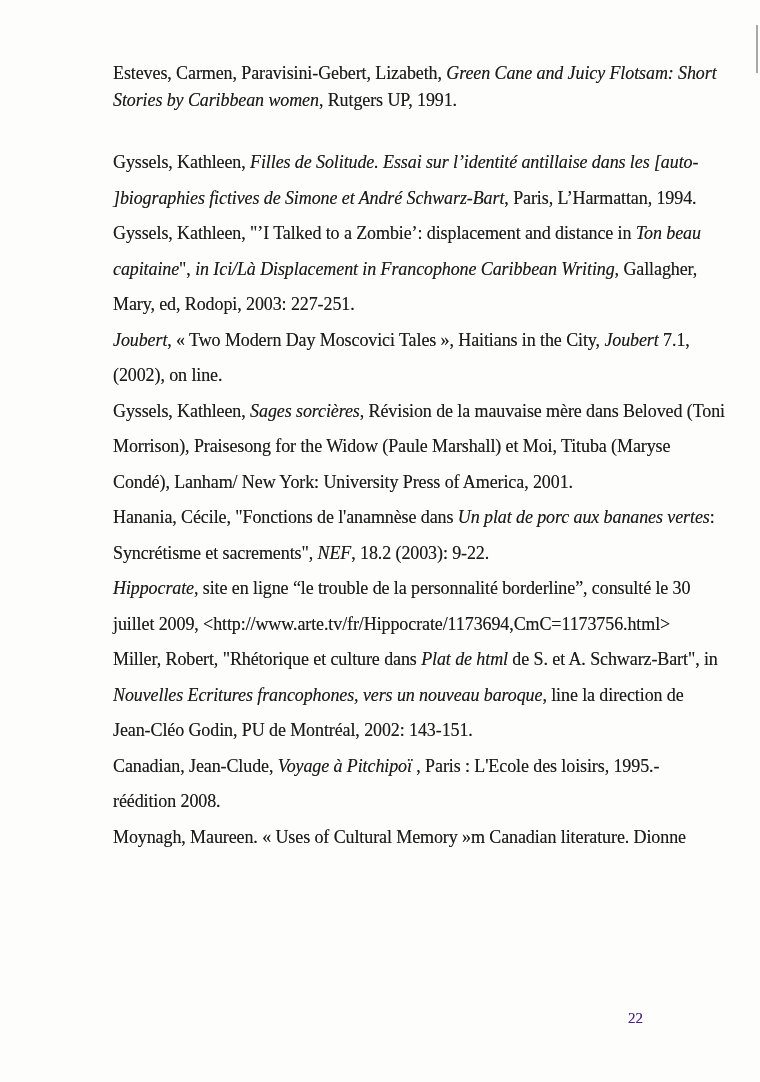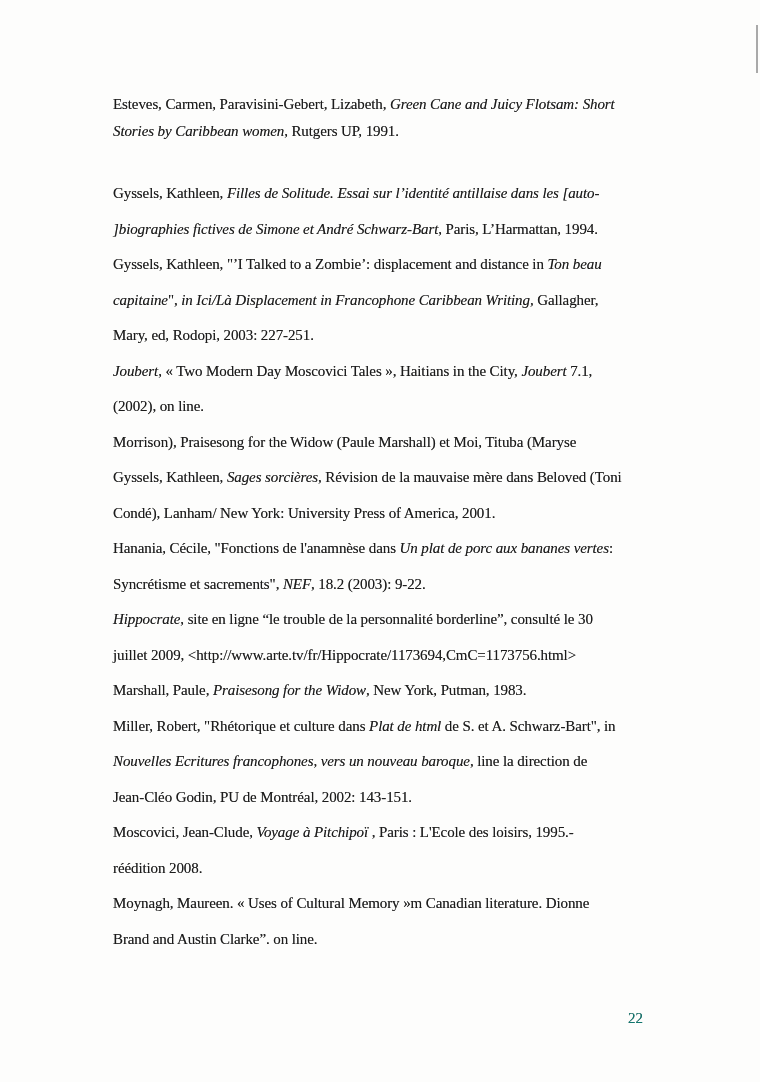--- a/index.html
+++ b/index.html
@@ -17,24 +17,24 @@
   .page {
     position: absolute;
     left: 0; top: 0;
     width: 760px;
     height: 1082px;
     background: #fdfdfc;
   }
   .content {
     position: absolute;
     left: 113px;
-    top: 91px;
+    top: 60px;
     width: 560px;
     color: #1c1c1c;
-    font-size: 15px;
+    font-size: 18px;
     letter-spacing: -0.1px;
     text-shadow: 0 0 0.5px rgba(25,25,25,0.55);
   }
   .entry {
     margin: 0;
   }
   .line {
     height: 35.5px;
     line-height: 35.5px;
     white-space: pre;
@@ -46,21 +46,21 @@
   }
   .entry:first-child {
     margin-bottom: 31px;
   }
   .it { font-style: italic; }
   .ul { text-underline-offset: 2px; }
   .page-number {
     position: absolute;
     left: 628px;
     top: 1008px;
-    color: #0f766e;
+    color: #4c1d95;
     font-size: 15px;
     line-height: 20px;
     text-shadow: 0 0 0.5px rgba(25,25,25,0.55);
   }
   .scan-artifact {
     position: absolute;
     left: 756px;
     top: 25px;
     width: 2px;
     height: 48px;
@@ -83,44 +83,40 @@
       <div class="entry">
         <div class="line"><span>Gyssels, Kathleen, "’I Talked to a Zombie’: displacement and distance in </span><span class="it">Ton beau</span></div>
         <div class="line"><span class="it">capitaine</span><span>", </span><span class="it">in Ici/Là Displacement in Francophone Caribbean Writing,</span><span> Gallagher,</span></div>
         <div class="line"><span>Mary, ed, Rodopi, 2003: 227-251.</span></div>
       </div>
       <div class="entry">
         <div class="line"><span class="it">Joubert</span><span>, « Two Modern Day Moscovici Tales », Haitians in the City, </span><span class="it">Joubert</span><span> 7.1,</span></div>
         <div class="line"><span>(2002), on line.</span></div>
       </div>
       <div class="entry">
+        <div class="line"><span>Gyssels, Kathleen, </span><span class="it">Sages sorcières</span><span>, Révision de la mauvaise mère dans Beloved (Toni</span></div>
         <div class="line"><span>Morrison), Praisesong for the Widow (Paule Marshall) et Moi, Tituba (Maryse</span></div>
-        <div class="line"><span>Gyssels, Kathleen, </span><span class="it">Sages sorcières</span><span>, Révision de la mauvaise mère dans Beloved (Toni</span></div>
         <div class="line"><span>Condé), Lanham/ New York: University Press of America, 2001.</span></div>
       </div>
       <div class="entry">
         <div class="line"><span>Hanania, Cécile, "Fonctions de l'anamnèse dans </span><span class="it">Un plat de porc aux bananes vertes</span><span>:</span></div>
         <div class="line"><span>Syncrétisme et sacrements", </span><span class="it">NEF</span><span>, 18.2 (2003): 9-22.</span></div>
       </div>
       <div class="entry">
         <div class="line"><span class="it">Hippocrate</span><span>, site en ligne “le trouble de la personnalité borderline”, consulté le 30</span></div>
         <div class="line"><span>juillet 2009, &lt;</span><span class="ul">http://www.arte.tv/fr/Hippocrate/1173694,CmC=1173756.html</span><span>&gt;</span></div>
       </div>
       <div class="entry">
-        <div class="line"><span>Marshall, Paule, </span><span class="it">Praisesong for the Widow</span><span>, New York, Putman, 1983.</span></div>
-      </div>
-      <div class="entry">
         <div class="line"><span>Miller, Robert, "Rhétorique et culture dans </span><span class="it">Plat de html</span><span> de S. et A. Schwarz-Bart", in</span></div>
         <div class="line"><span class="it">Nouvelles Ecritures francophones, vers un nouveau baroque</span><span>, line la direction de</span></div>
         <div class="line"><span>Jean-Cléo Godin, PU de Montréal, 2002: 143-151.</span></div>
       </div>
       <div class="entry">
-        <div class="line"><span>Moscovici, Jean-Clude, </span><span class="it">Voyage à Pitchipoï</span><span> , Paris : L'Ecole des loisirs, 1995.-</span></div>
+        <div class="line"><span>Canadian, Jean-Clude, </span><span class="it">Voyage à Pitchipoï</span><span> , Paris : L'Ecole des loisirs, 1995.-</span></div>
         <div class="line"><span>réédition 2008.</span></div>
       </div>
       <div class="entry">
         <div class="line"><span>Moynagh, Maureen. « Uses of Cultural Memory »m Canadian literature. Dionne</span></div>
-        <div class="line"><span>Brand and Austin Clarke”. on line.</span></div>
       </div>
     </div>
   <div class="page-number">22</div>
   <div class="scan-artifact"></div>
 </div>
 
 </body></html>

